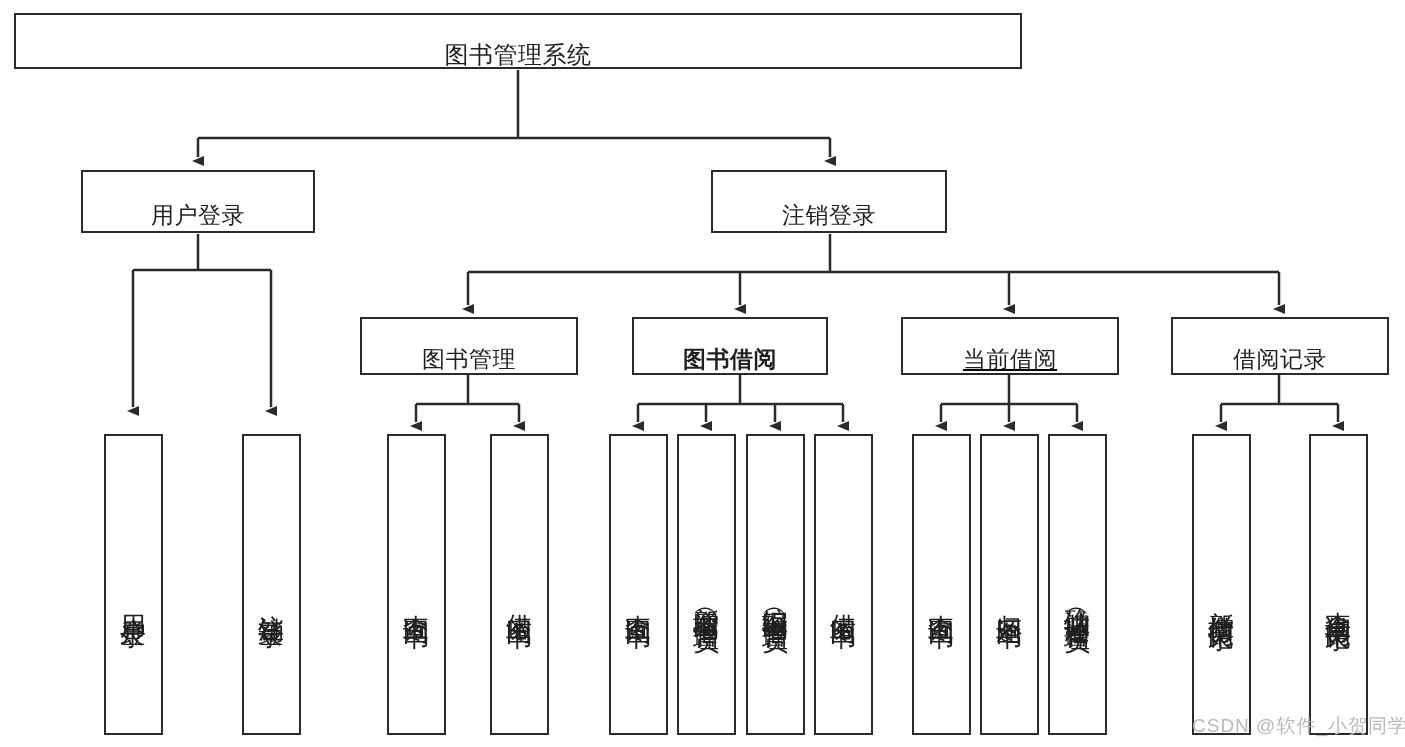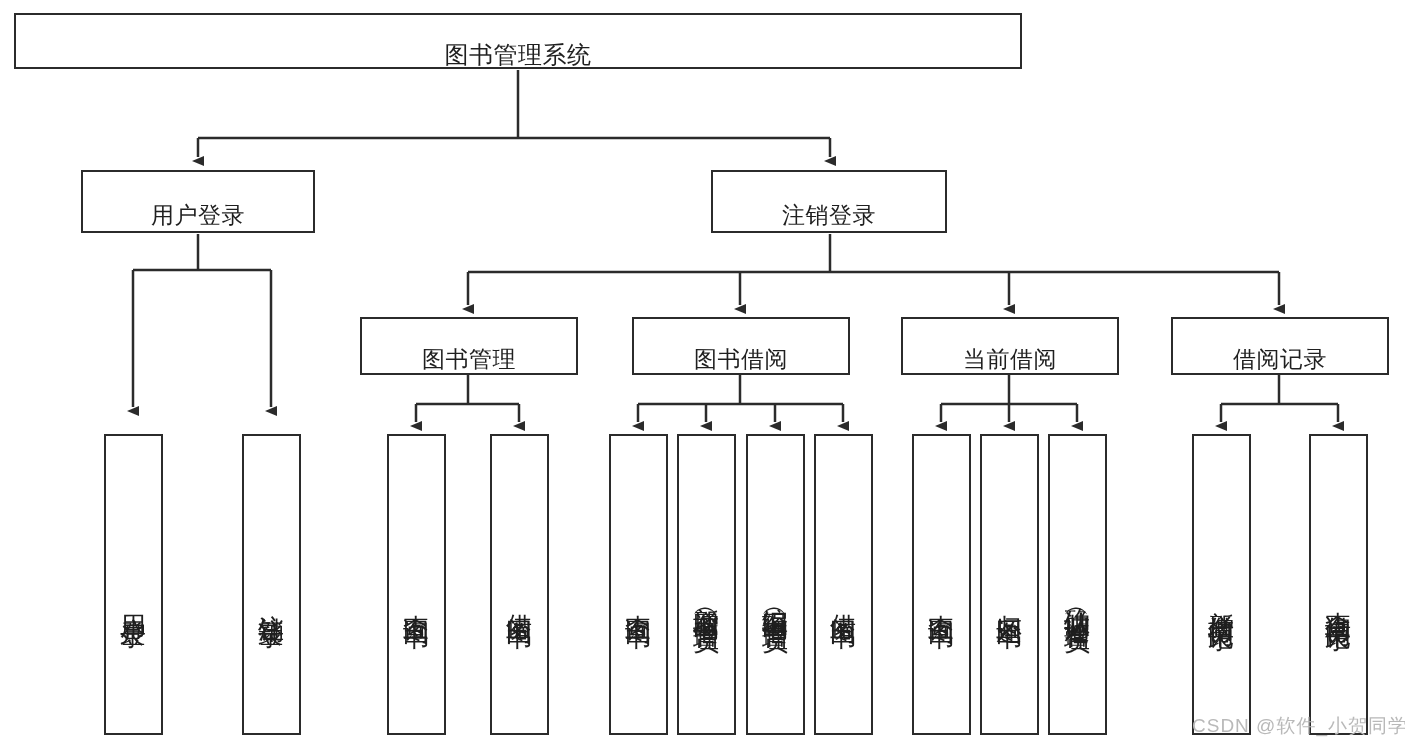--- a/index.html
+++ b/index.html
@@ -140,25 +140,25 @@
   </div>
 
   <div class="node horiz" style="left:711px; top:170px; width:236px; height:63px;">
     <span class="label">注销登录</span>
   </div>
 
   <div class="node horiz" style="left:360px; top:317px; width:218px; height:58px;">
     <span class="label">图书管理</span>
   </div>
 
-  <div class="node horiz" style="left:632px; top:317px; width:218px; height:58px;">
+  <div class="node horiz" style="left:632px; top:317px; width:196px; height:58px;font-weight:bold;">
     <span class="label">图书借阅</span>
   </div>
 
-  <div class="node horiz" style="left:901px; top:317px; width:218px; height:58px;">
+  <div class="node horiz" style="left:901px; top:317px; width:218px; height:58px;text-decoration:underline;">
     <span class="label">当前借阅</span>
   </div>
 
   <div class="node horiz" style="left:1171px; top:317px; width:218px; height:58px;">
     <span class="label">借阅记录</span>
   </div>
 
   <div class="node vert" style="left:104px; top:434px; width:59px; height:301px;">
     <span class="label">用户登录</span>
   </div>

